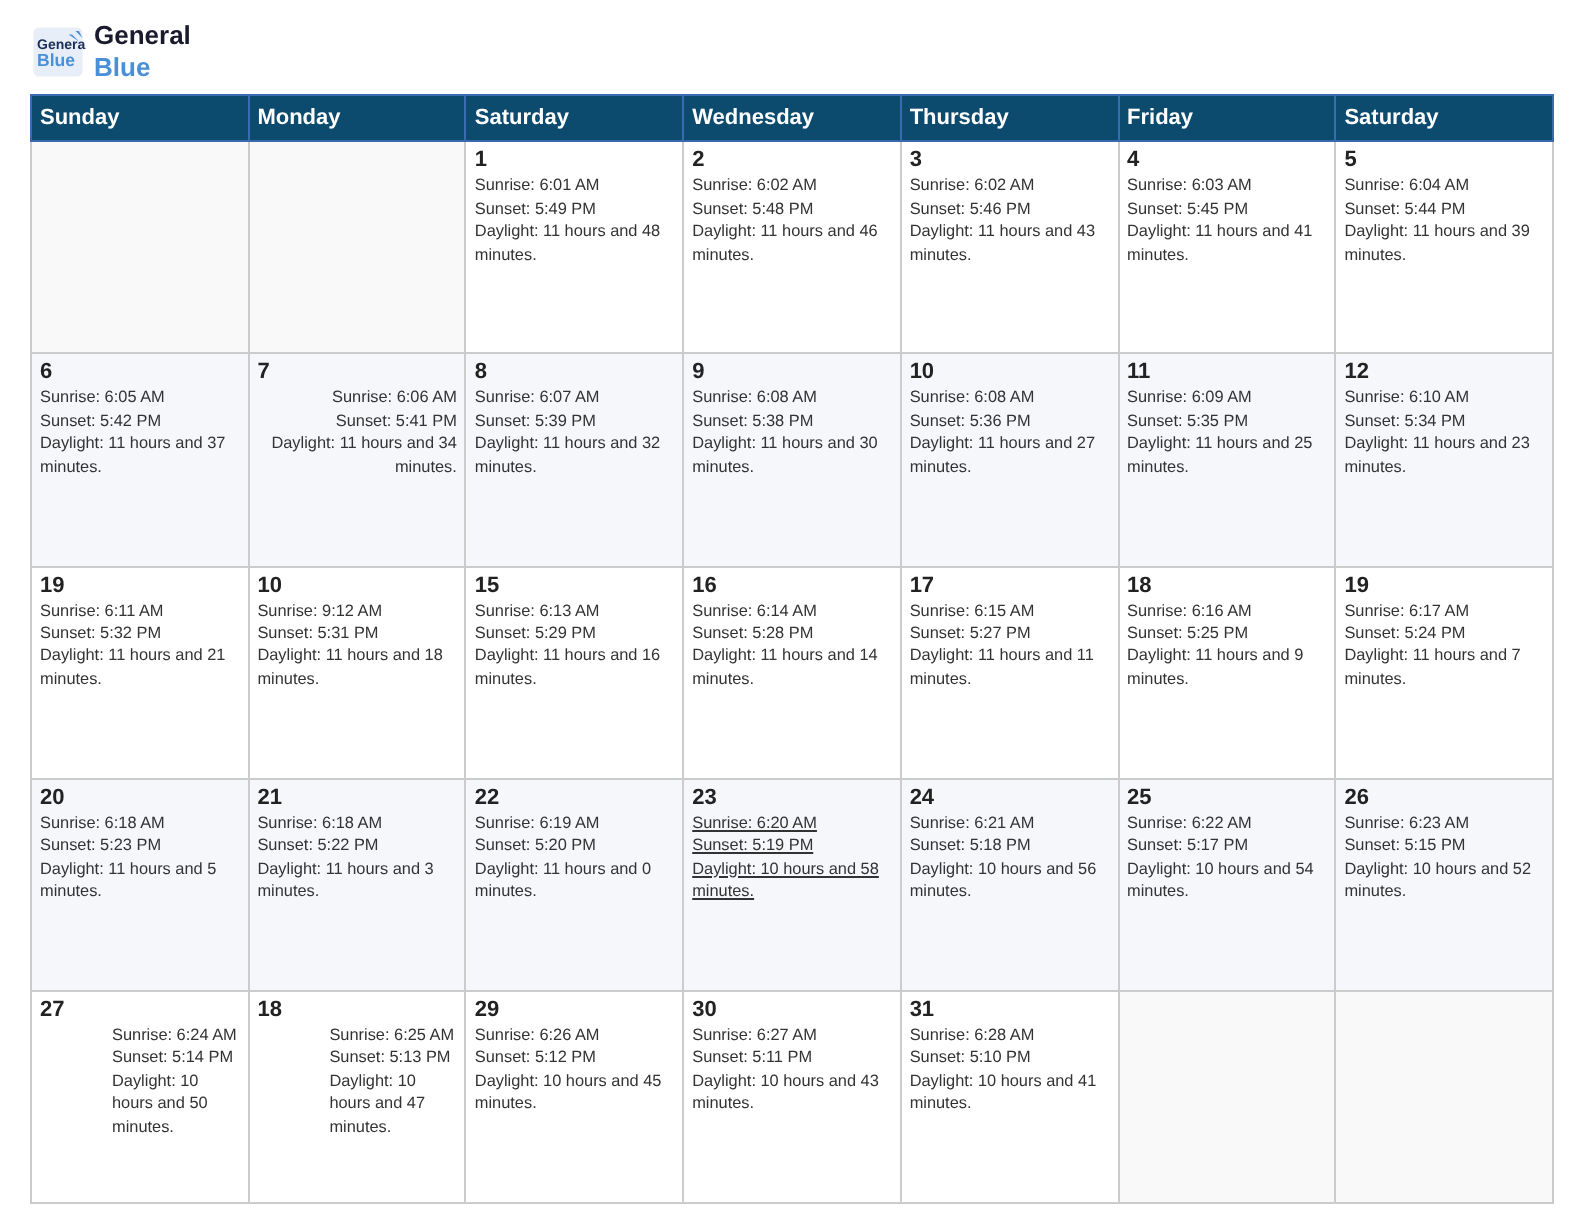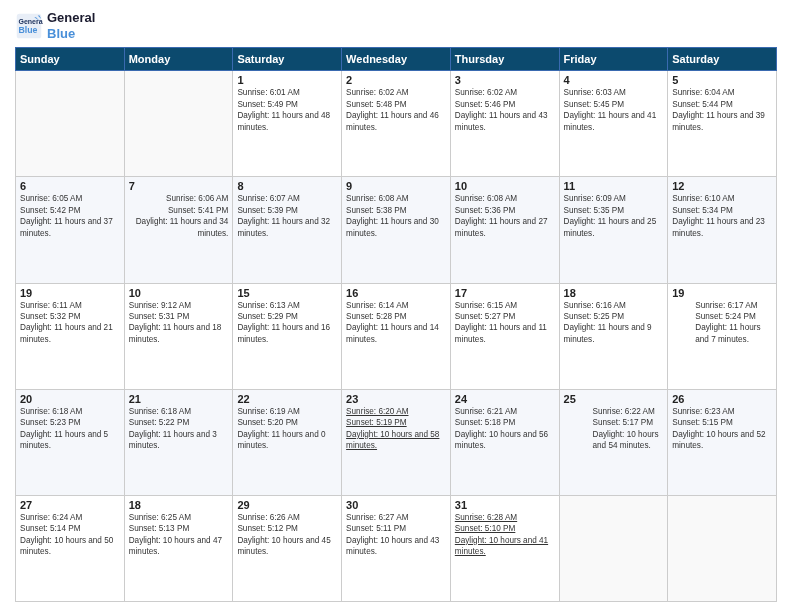--- a/index.html
+++ b/index.html
@@ -245,21 +245,21 @@
 Daylight: 11 hours and 11 minutes.</div>
           </td>
           <td>
             <span class="day-num">18</span>
             <div class="day-info" style="white-space: pre-line;">Sunrise: 6:16 AM
 Sunset: 5:25 PM
 Daylight: 11 hours and 9 minutes.</div>
           </td>
           <td>
             <span class="day-num">19</span>
-            <div class="day-info" style="white-space: pre-line; margin-left: 23px;">Sunrise: 6:17 AM
+            <div class="day-info" style="white-space: pre-line;">Sunrise: 6:17 AM
 Sunset: 5:24 PM
 Daylight: 11 hours and 7 minutes.</div>
           </td>
         </tr>
         <tr>
           <td>
             <span class="day-num">20</span>
             <div class="day-info" style="white-space: pre-line;">Sunrise: 6:18 AM
 Sunset: 5:23 PM
 Daylight: 11 hours and 5 minutes.</div>
@@ -283,59 +283,59 @@
 Daylight: 10 hours and 58 minutes.</div>
           </td>
           <td>
             <span class="day-num">24</span>
             <div class="day-info" style="white-space: pre-line;">Sunrise: 6:21 AM
 Sunset: 5:18 PM
 Daylight: 10 hours and 56 minutes.</div>
           </td>
           <td>
             <span class="day-num">25</span>
-            <div class="day-info" style="white-space: pre-line; margin-left: 29px;">Sunrise: 6:22 AM
+            <div class="day-info" style="white-space: pre-line;">Sunrise: 6:22 AM
 Sunset: 5:17 PM
 Daylight: 10 hours and 54 minutes.</div>
           </td>
           <td>
             <span class="day-num">26</span>
             <div class="day-info" style="white-space: pre-line;">Sunrise: 6:23 AM
 Sunset: 5:15 PM
 Daylight: 10 hours and 52 minutes.</div>
           </td>
         </tr>
         <tr>
           <td>
             <span class="day-num">27</span>
-            <div class="day-info" style="white-space: pre-line;">Sunrise: 6:24 AM
+            <div class="day-info" style="white-space: pre-line; margin-left: 36px;">Sunrise: 6:24 AM
 Sunset: 5:14 PM
 Daylight: 10 hours and 50 minutes.</div>
           </td>
           <td>
             <span class="day-num">18</span>
-            <div class="day-info" style="white-space: pre-line;">Sunrise: 6:25 AM
+            <div class="day-info" style="white-space: pre-line; margin-left: 36px;">Sunrise: 6:25 AM
 Sunset: 5:13 PM
 Daylight: 10 hours and 47 minutes.</div>
           </td>
           <td>
             <span class="day-num">29</span>
             <div class="day-info" style="white-space: pre-line;">Sunrise: 6:26 AM
 Sunset: 5:12 PM
 Daylight: 10 hours and 45 minutes.</div>
           </td>
           <td>
             <span class="day-num">30</span>
             <div class="day-info" style="white-space: pre-line;">Sunrise: 6:27 AM
 Sunset: 5:11 PM
 Daylight: 10 hours and 43 minutes.</div>
           </td>
           <td>
             <span class="day-num">31</span>
-            <div class="day-info" style="white-space: pre-line; text-decoration: underline;">Sunrise: 6:28 AM
+            <div class="day-info" style="white-space: pre-line;">Sunrise: 6:28 AM
 Sunset: 5:10 PM
 Daylight: 10 hours and 41 minutes.</div>
           </td>
           <td class="empty-cell"></td>
           <td class="empty-cell"></td>
         </tr>
       </tbody>
   </table>
 </div>
 

